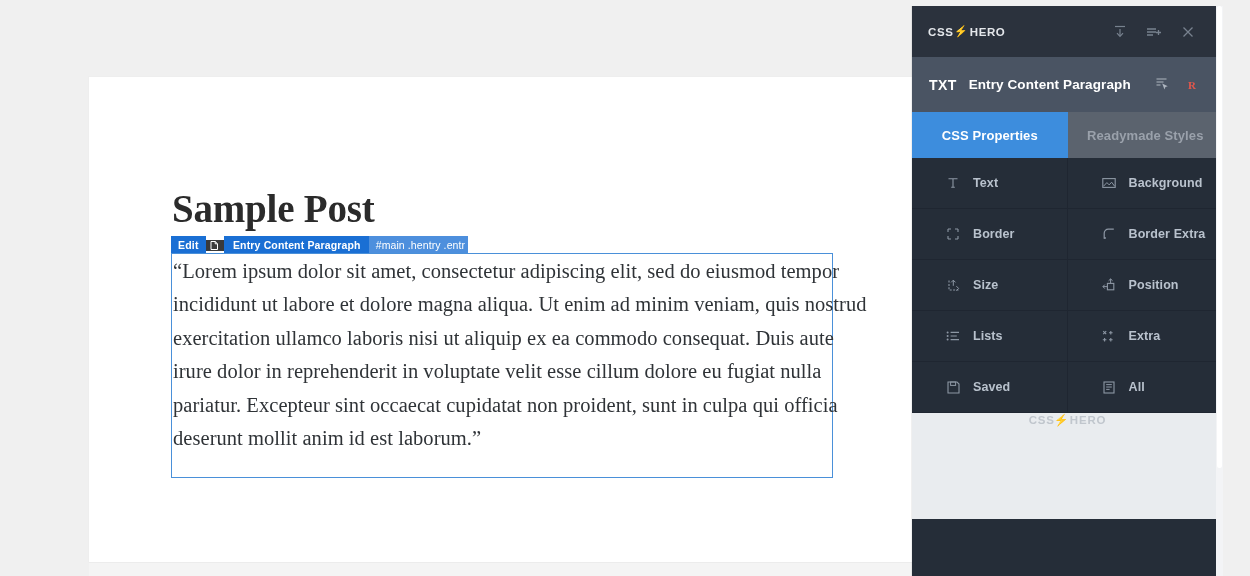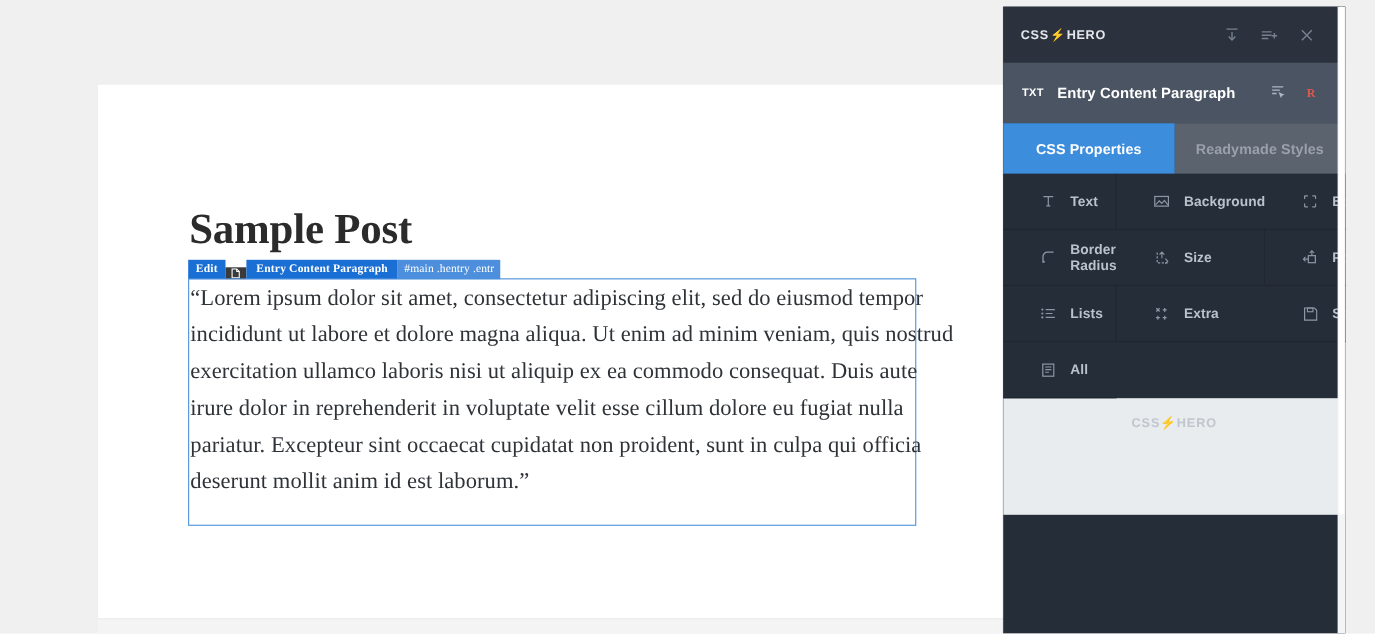--- a/index.html
+++ b/index.html
@@ -79,22 +79,22 @@
     letter-spacing: 0.05px;
   }
 
   
   #hero-inline-toolbar {
     position: absolute;
     left: 171px;
     top: 236px;
     height: 18px;
     display: flex;
-    align-items: flex-end;
-    font-family: Liberation Serif, serif;
+    align-items: center;
+    font-family: Liberation Sans, sans-serif;
     font-size: 10.5px;
     color: #ffffff;
     line-height: 18px;
     white-space: nowrap;
     overflow: hidden;
     max-width: 297px;
   }
   .tb-edit {
     background: #1a6fd4;
     padding: 0 7px;
@@ -164,21 +164,21 @@
 
   #panel-element-bar {
     height: 55px;
     background: #4a5463;
     display: flex;
     align-items: center;
     padding: 0 16px 0 17px;
     box-sizing: border-box;
   }
   #txt-badge {
-    font-size: 10px;
+    font-size: 14px;
     font-weight: bold;
     color: #ffffff;
     letter-spacing: 0.4px;
     margin-right: 12px;
   }
   #element-name {
     font-size: 13.5px;
     font-weight: bold;
     color: #ffffff;
     letter-spacing: 0.1px;
@@ -216,21 +216,21 @@
     background: #3d8ddd;
     color: #ffffff;
   }
   .panel-tab.inactive {
     background: #5b636e;
     color: #9aa1ab;
   }
 
   #prop-grid {
     display: grid;
-    grid-template-columns: 1fr 1fr 1fr;
+    grid-template-columns: 1fr 1fr;
   }
   .prop-cell {
     height: 51px;
     box-sizing: border-box;
     display: flex;
     align-items: center;
     padding-left: 33px;
     border-bottom: 1px solid #1f2631;
     border-right: 1px solid #1f2631;
     background: #252d38;
@@ -251,21 +251,21 @@
     flex: none;
   }
   .prop-icon svg { display: block; }
 
   #panel-footer {
     height: 106px;
     background: #e9ecef;
     display: flex;
     align-items: flex-start;
     justify-content: center;
-    padding-top: 15px;
+    padding-top: 0;
     box-sizing: border-box;
   }
   #footer-logo {
     font-size: 11.5px;
     font-weight: bold;
     color: #c0c6cd;
     letter-spacing: 0.8px;
   }
 
   #panel-scrollbar {
@@ -394,21 +394,21 @@
       <span>Border</span>
     </div>
 
     <div class="prop-cell">
       <span class="prop-icon">
         <svg width="12" height="12" viewBox="0 0 12 12" fill="none" xmlns="http://www.w3.org/2000/svg">
           <path d="M1.2 10.8V5.2A4 4 0 015.2 1.2h5.6" stroke="currentColor" stroke-width="1.2" fill="none"></path>
           <circle cx="2" cy="10" r="0.9" fill="currentColor"></circle>
         </svg>
       </span>
-      <span>Border Radius</span>
+      <span>Border Extra</span>
     </div>
 
     <div class="prop-cell">
       <span class="prop-icon">
         <svg width="13" height="13" viewBox="0 0 13 13" fill="none" xmlns="http://www.w3.org/2000/svg">
           <path d="M2 1.5v9.5h9.5" stroke="currentColor" stroke-width="1.1" stroke-dasharray="2 1.4"></path>
           <path d="M6.3 1.2v5.6M4.1 3.4l2.2-2.2 2.2 2.2" stroke="currentColor" stroke-width="1"></path>
           <path d="M9.4 9.2l2.2 2.2-2.2 2.2" stroke="currentColor" stroke-width="1" transform="translate(0,-2)"></path>
         </svg>
       </span>

